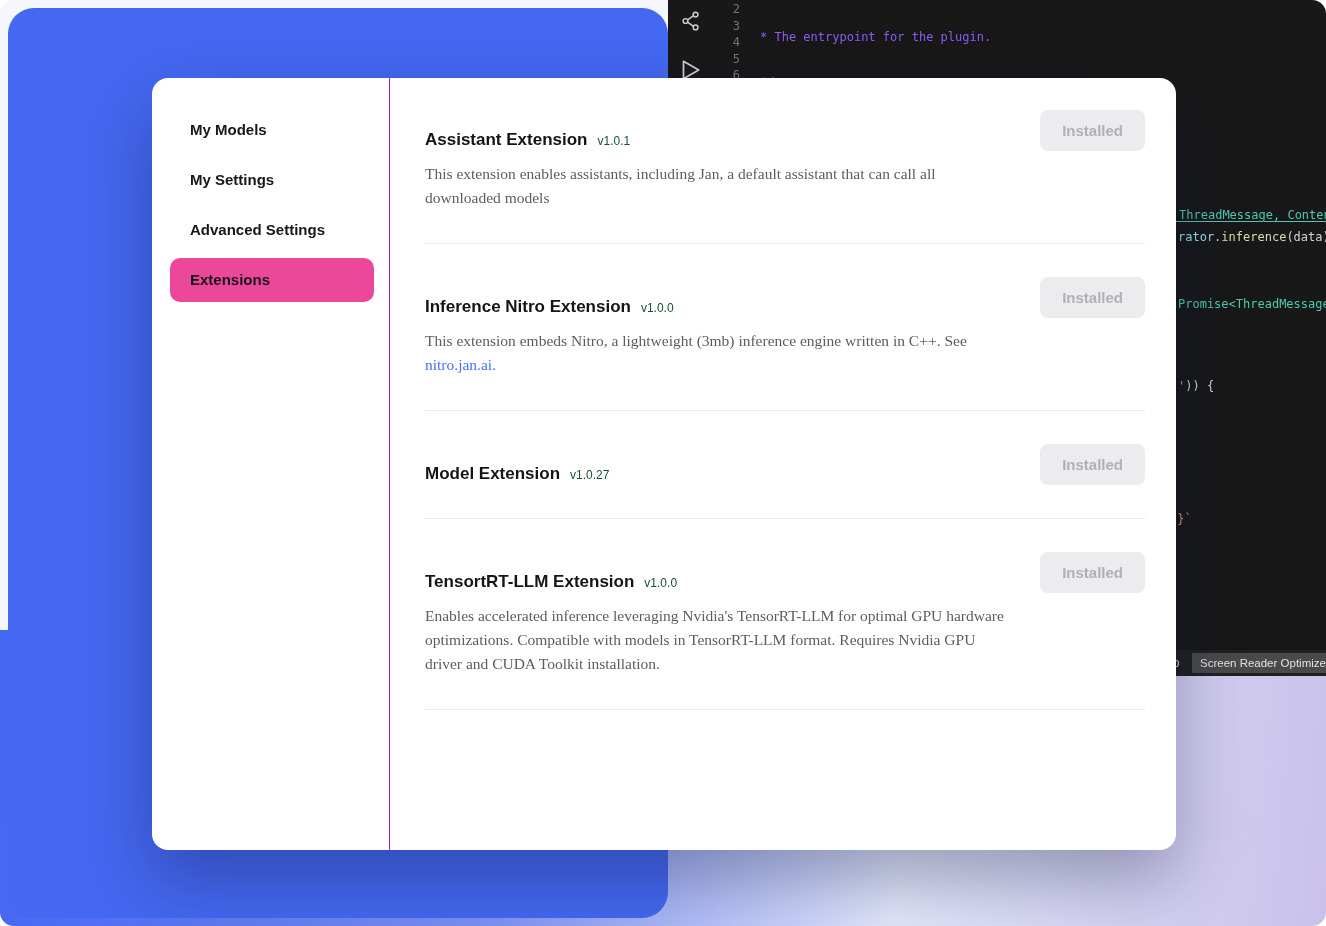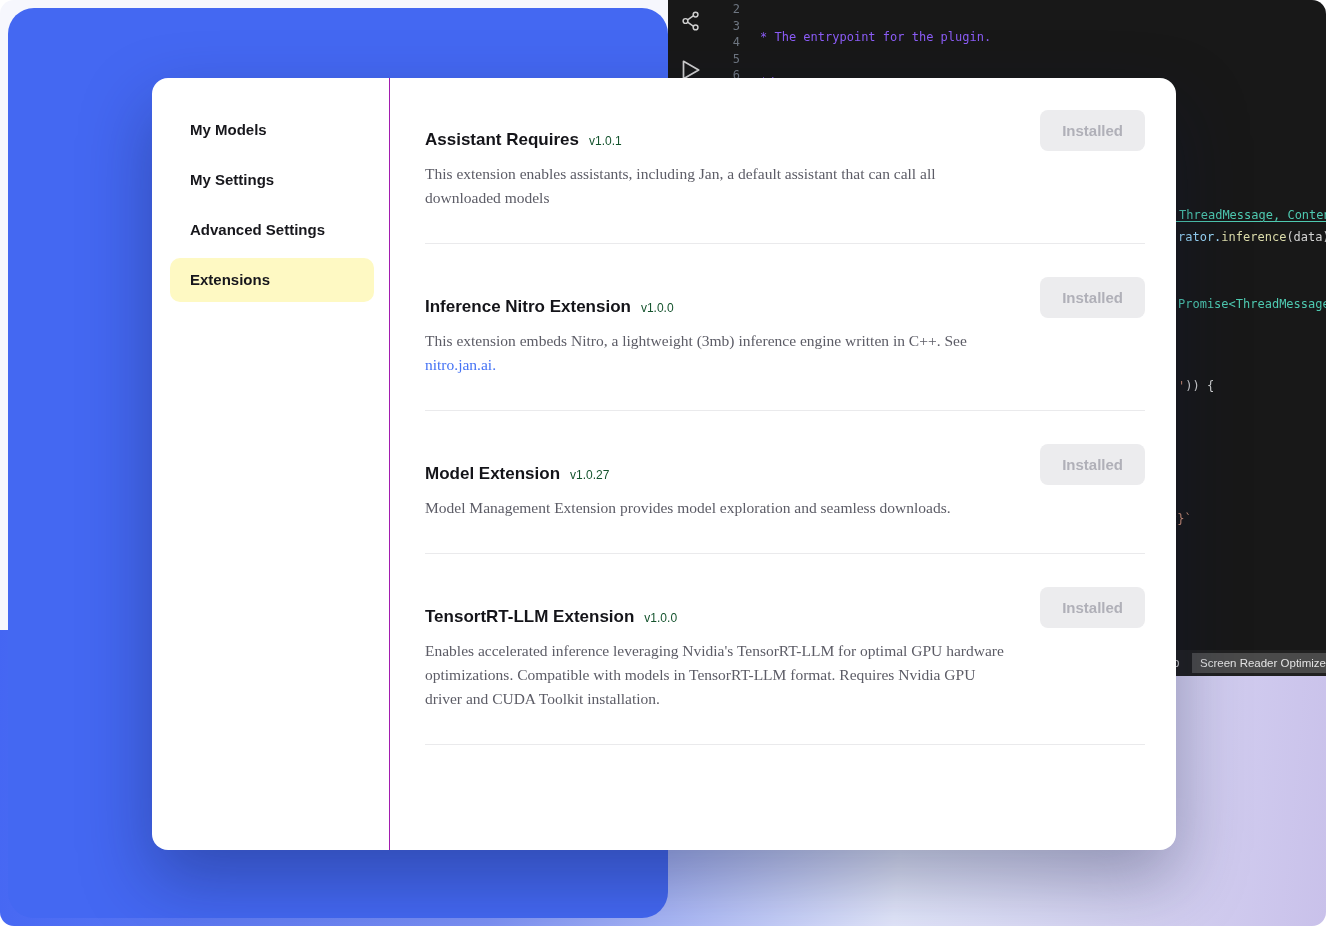--- a/index.html
+++ b/index.html
@@ -67,21 +67,21 @@
   }
   .sidebar {
     width:238px; flex:0 0 238px; border-right:1px solid #a21caf;
     padding:30px 15px 0 18px;
   }
   .side-item {
     height:44px; line-height:44px; padding:0 20px; margin-bottom:6px;
     border-radius:10px; font-size:15px; font-weight:700; color:#17171c;
     cursor:pointer; white-space:nowrap;
   }
-  .side-item.active { background:#fef9c3; }
+  .side-item.active { background:#ec4899; }
   .content { flex:1; padding:32px 31px 0 35px; }
   .ext-row {
     display:flex; justify-content:space-between; align-items:flex-start; gap:24px;
     padding:33px 0; border-bottom:1px solid #eaeaec;
   }
   .ext-row.first { padding-top:0; }
   .ext-row.last { border-bottom:none; }
   .ext-info { max-width:585px; }
   .ext-title-line { display:flex; align-items:baseline; gap:10px; }
   .ext-title { font-size:17px; font-weight:700; color:#141419; }
@@ -152,21 +152,21 @@
       <div class="side-item">My Settings</div>
       <div class="side-item">Advanced Settings</div>
       <div class="side-item active">Extensions</div>
     </aside>
 
     <section class="content">
 
       <div class="ext-row first">
         <div class="ext-info">
           <div class="ext-title-line">
-            <span class="ext-title">Assistant Requires</span>
+            <span class="ext-title">Assistant Extension</span>
             <span class="ext-version">v1.0.1</span>
           </div>
           <p class="ext-desc">This extension enables assistants, including Jan, a default assistant that can call all downloaded models</p>
         </div>
         <button class="btn installed">Installed</button>
       </div>
 
       <div class="ext-row">
         <div class="ext-info">
           <div class="ext-title-line">
@@ -177,21 +177,20 @@
         </div>
         <button class="btn installed">Installed</button>
       </div>
 
       <div class="ext-row">
         <div class="ext-info">
           <div class="ext-title-line">
             <span class="ext-title">Model Extension</span>
             <span class="ext-version">v1.0.27</span>
           </div>
-          <p class="ext-desc">Model Management Extension provides model exploration and seamless downloads.</p>
         </div>
         <button class="btn installed">Installed</button>
       </div>
 
       <div class="ext-row">
         <div class="ext-info">
           <div class="ext-title-line">
             <span class="ext-title">TensortRT-LLM Extension</span>
             <span class="ext-version">v1.0.0</span>
           </div>

